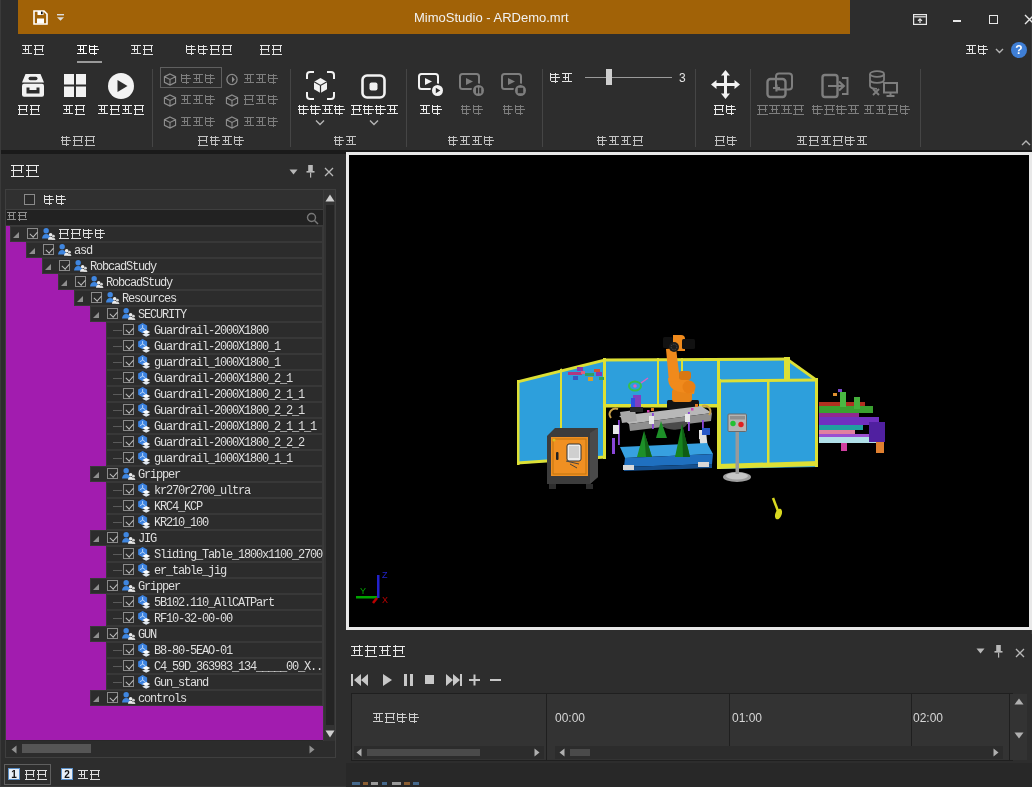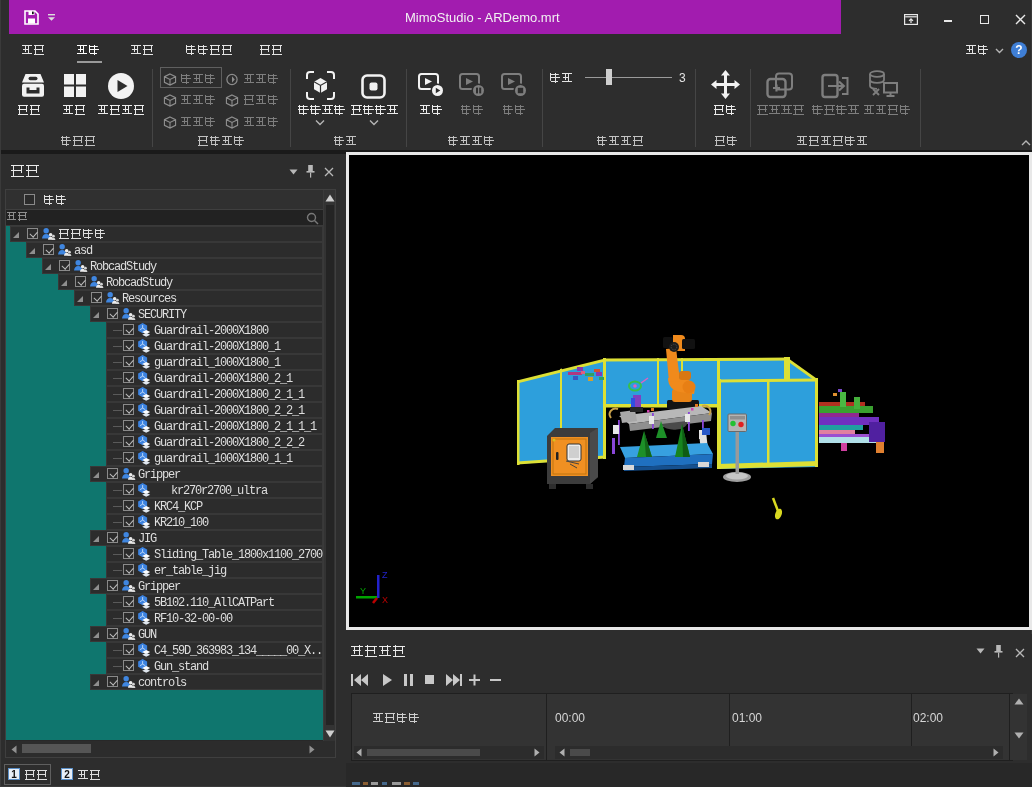--- a/index.html
+++ b/index.html
@@ -8,39 +8,39 @@
 .abs{position:absolute}
 
 .zh{display:inline-block;width:.84em;height:.82em;margin:0 .08em 0 .08em;vertical-align:-.06em;
 background-image:linear-gradient(currentColor,currentColor),linear-gradient(currentColor,currentColor),linear-gradient(currentColor,currentColor),linear-gradient(currentColor,currentColor),linear-gradient(currentColor,currentColor);
 background-repeat:no-repeat;
 background-size:100% 1px,80% 1px,100% 1px,1px 100%,1px 70%;
 background-position:0 2%,10% 48%,0 98%,14% 0,86% 20%}
 .zh.v2{background-size:88% 1px,100% 1px,72% 1px,1px 78%,1px 100%;background-position:0 8%,0 52%,28% 96%,6% 22%,52% 0}
 .zh.v3{background-size:100% 1px,64% 1px,100% 1px,1px 62%,1px 84%;background-position:0 6%,36% 44%,0 94%,30% 38%,70% 10%}
 
-#titlebar{position:absolute;left:8px;top:0;width:832px;height:34px;background:#a21caf;color:#fff}
+#titlebar{position:absolute;left:17px;top:0;width:832px;height:34px;background:#a16207;color:#fff}
 #title{position:absolute;left:396px;top:10px;font-size:13px;color:#f2f2f2}
 
 #menubar{position:absolute;left:0;top:34px;width:1032px;height:31px;font-size:12px;color:#e4e4e4}
 .mi{position:absolute;top:9px}
 
 #ribbon{position:absolute;left:0;top:65px;width:1032px;height:85px;color:#ececec}
 .gsep{position:absolute;top:4px;width:1px;height:78px;background:#454545}
 .glabel{position:absolute;top:69px;font-size:12px;color:#c2c2c2;text-align:center}
 .bigbtn{position:absolute;text-align:center;font-size:12px;color:#ececec}
 .dis{color:#7e7e7e}
 #sol{position:absolute;left:0;top:150px;width:1032px;height:4px;background:#1a1a1a}
 
 #lpanel{position:absolute;left:1px;top:154px;width:337px;height:632px;background:#2d2d2d}
 #lp-title{position:absolute;left:8px;top:8px;font-size:15px;color:#eaeaea}
 #lp-box{position:absolute;left:3px;top:35px;width:331px;height:569px;border:1px solid #3f3f3f;background:#282828}
 #lp-head{position:absolute;left:0;top:0;width:329px;height:20px;background:#303030;border-bottom:1px solid #3f3f3f;font-size:12px;color:#e2e2e2}
 #lp-search{position:absolute;left:0;top:20px;width:329px;height:16px;background:#222;border-bottom:1px solid #3a3a3a;font-size:11px;color:#8f8f8f}
-#tree{position:absolute;left:0;top:36px;width:317px;height:514px;overflow:hidden;background:#0f766e}
+#tree{position:absolute;left:0;top:36px;width:317px;height:514px;overflow:hidden;background:#a21caf}
 .trow{position:relative;height:16px;font-family:"Liberation Mono",monospace;font-size:12px;letter-spacing:-1.2px;color:#dedede;white-space:nowrap}
 .rbox{position:absolute;top:0;bottom:0;right:0;background:#2c2c2c;border:1px solid #383838}
 .cb{position:absolute;top:2px;width:11px;height:11px;background:#2b2b2b;border:1px solid #8a8a8a}
 .cb:after{content:"";position:absolute;left:1.5px;top:2px;width:6px;height:3.5px;border-left:1.6px solid #bcbcbc;border-bottom:1.6px solid #bcbcbc;transform:rotate(-48deg)}
 .cb.empty:after{display:none}
 .exp{position:absolute;top:6px;width:0;height:0;border-left:6px solid transparent;border-bottom:6px solid #8f8f8f}
 .ticon{position:absolute;top:1px;width:15px;height:14px}
 .ttxt{position:absolute;top:2px}
 
 .sb-v{position:absolute;background:#2c2c2c}
@@ -410,21 +410,21 @@
             </svg>
             <div class="ttxt" style="left:132px">Gripper</div>
           </div>
           <div class="trow">
             <div class="rbox" style="left:100px"></div>
             <div class="abs" style="left:107px;top:8px;width:9px;height:1px;background:#5a5a5a"></div>
             <div class="cb" style="left:117px"></div>
             <svg class="ticon" style="left:131px" width="15" height="15" viewBox="0 0 15 15">
               <use href="#ly"></use>
             </svg>
-            <div class="ttxt" style="left:165px">kr270r2700_ultra</div>
+            <div class="ttxt" style="left:148px">kr270r2700_ultra</div>
           </div>
           <div class="trow">
             <div class="rbox" style="left:100px"></div>
             <div class="abs" style="left:107px;top:8px;width:9px;height:1px;background:#5a5a5a"></div>
             <div class="cb" style="left:117px"></div>
             <svg class="ticon" style="left:131px" width="15" height="15" viewBox="0 0 15 15">
               <use href="#ly"></use>
             </svg>
             <div class="ttxt" style="left:148px">KRC4_KCP</div>
           </div>
@@ -492,20 +492,29 @@
             <div class="ttxt" style="left:148px">RF10-32-00-00</div>
           </div>
           <div class="trow">
             <div class="rbox" style="left:84px"></div>
             <div class="exp" style="left:87px"></div>
             <div class="cb" style="left:101px"></div>
             <svg class="ticon" style="left:115px" width="15" height="15" viewBox="0 0 15 15">
               <use href="#pp"></use>
             </svg>
             <div class="ttxt" style="left:132px">GUN</div>
+          </div>
+          <div class="trow">
+            <div class="rbox" style="left:100px"></div>
+            <div class="abs" style="left:107px;top:8px;width:9px;height:1px;background:#5a5a5a"></div>
+            <div class="cb" style="left:117px"></div>
+            <svg class="ticon" style="left:131px" width="15" height="15" viewBox="0 0 15 15">
+              <use href="#ly"></use>
+            </svg>
+            <div class="ttxt" style="left:148px">B8-80-5EAO-01</div>
           </div>
           <div class="trow">
             <div class="rbox" style="left:100px"></div>
             <div class="abs" style="left:107px;top:8px;width:9px;height:1px;background:#5a5a5a"></div>
             <div class="cb" style="left:117px"></div>
             <svg class="ticon" style="left:131px" width="15" height="15" viewBox="0 0 15 15">
               <use href="#ly"></use>
             </svg>
             <div class="ttxt" style="left:148px">C4_59D_363983_134_____00_X..</div>
           </div>

